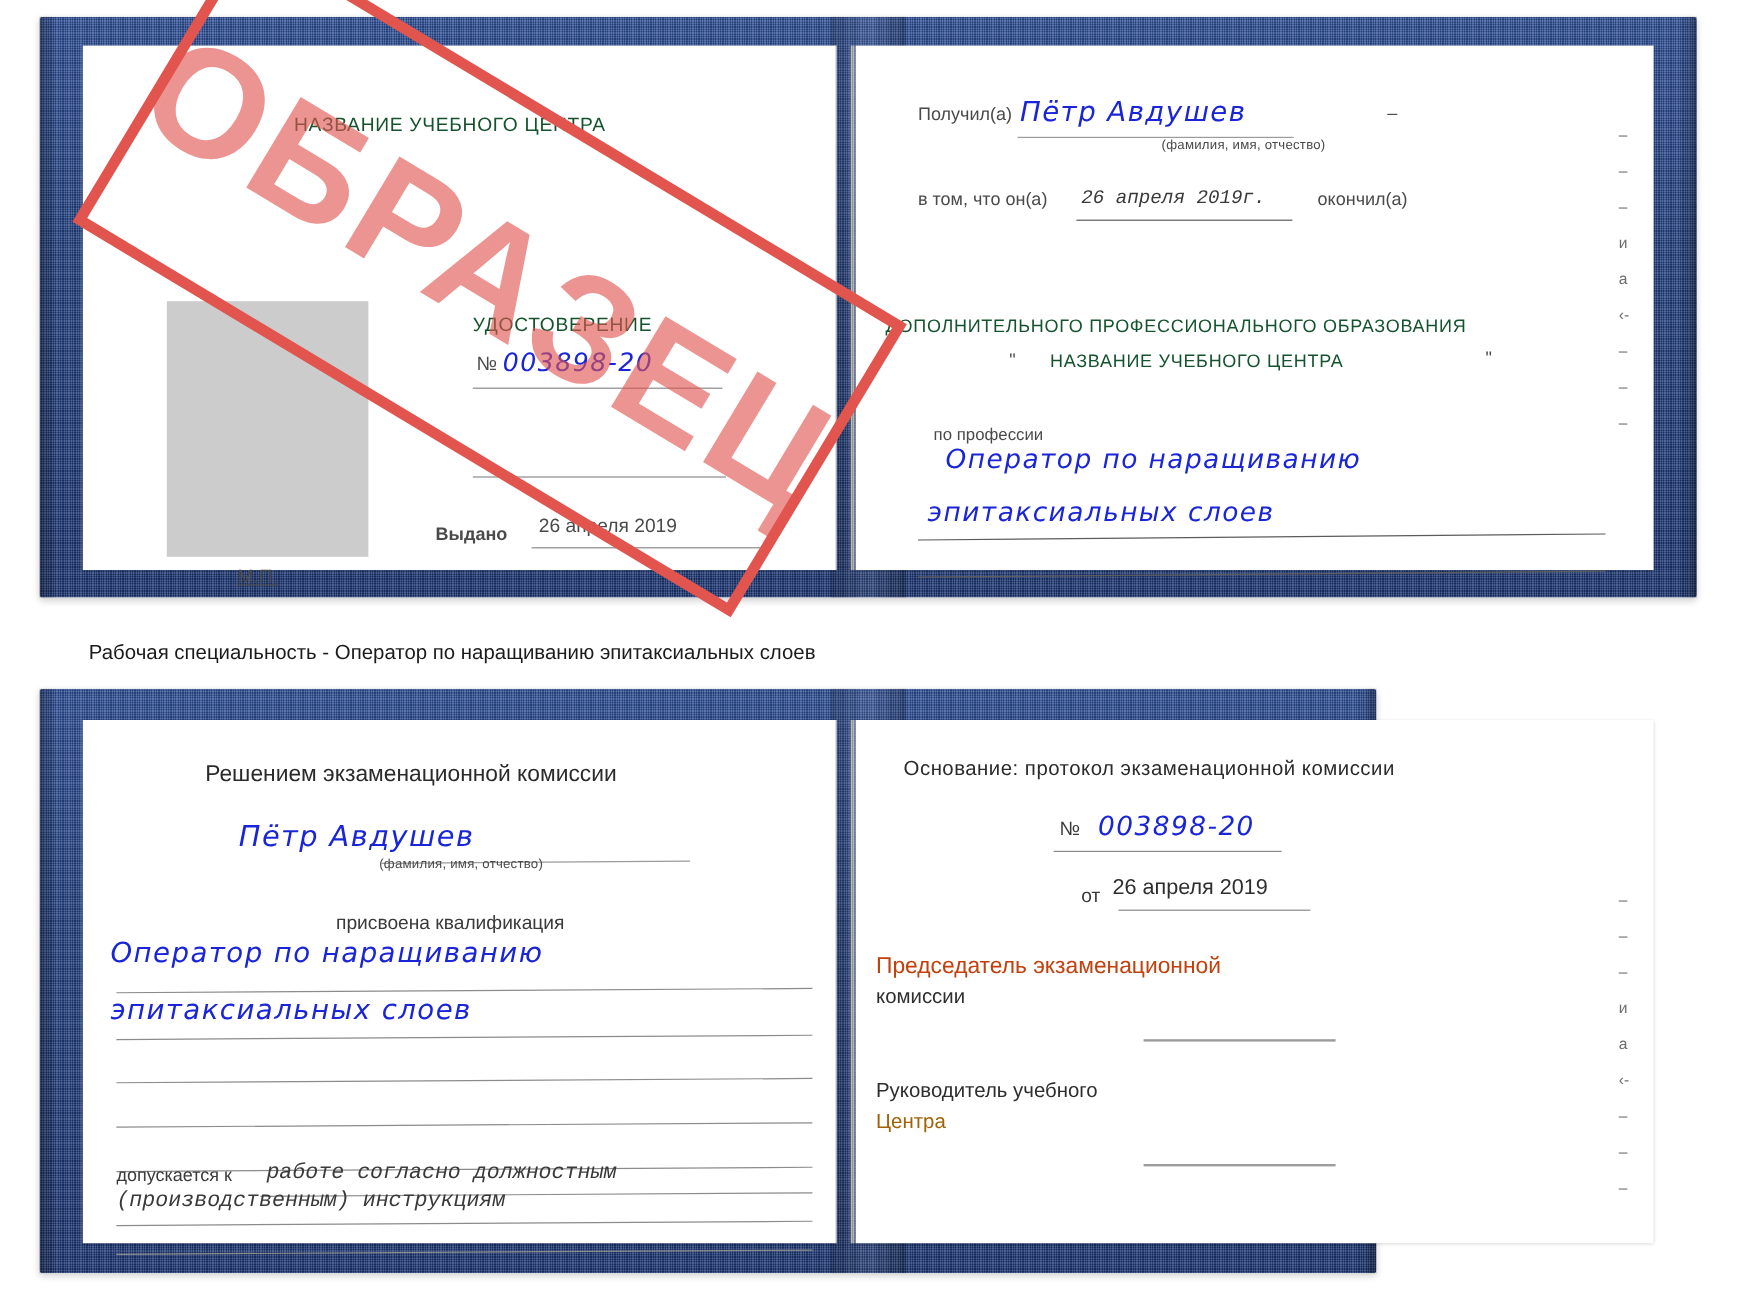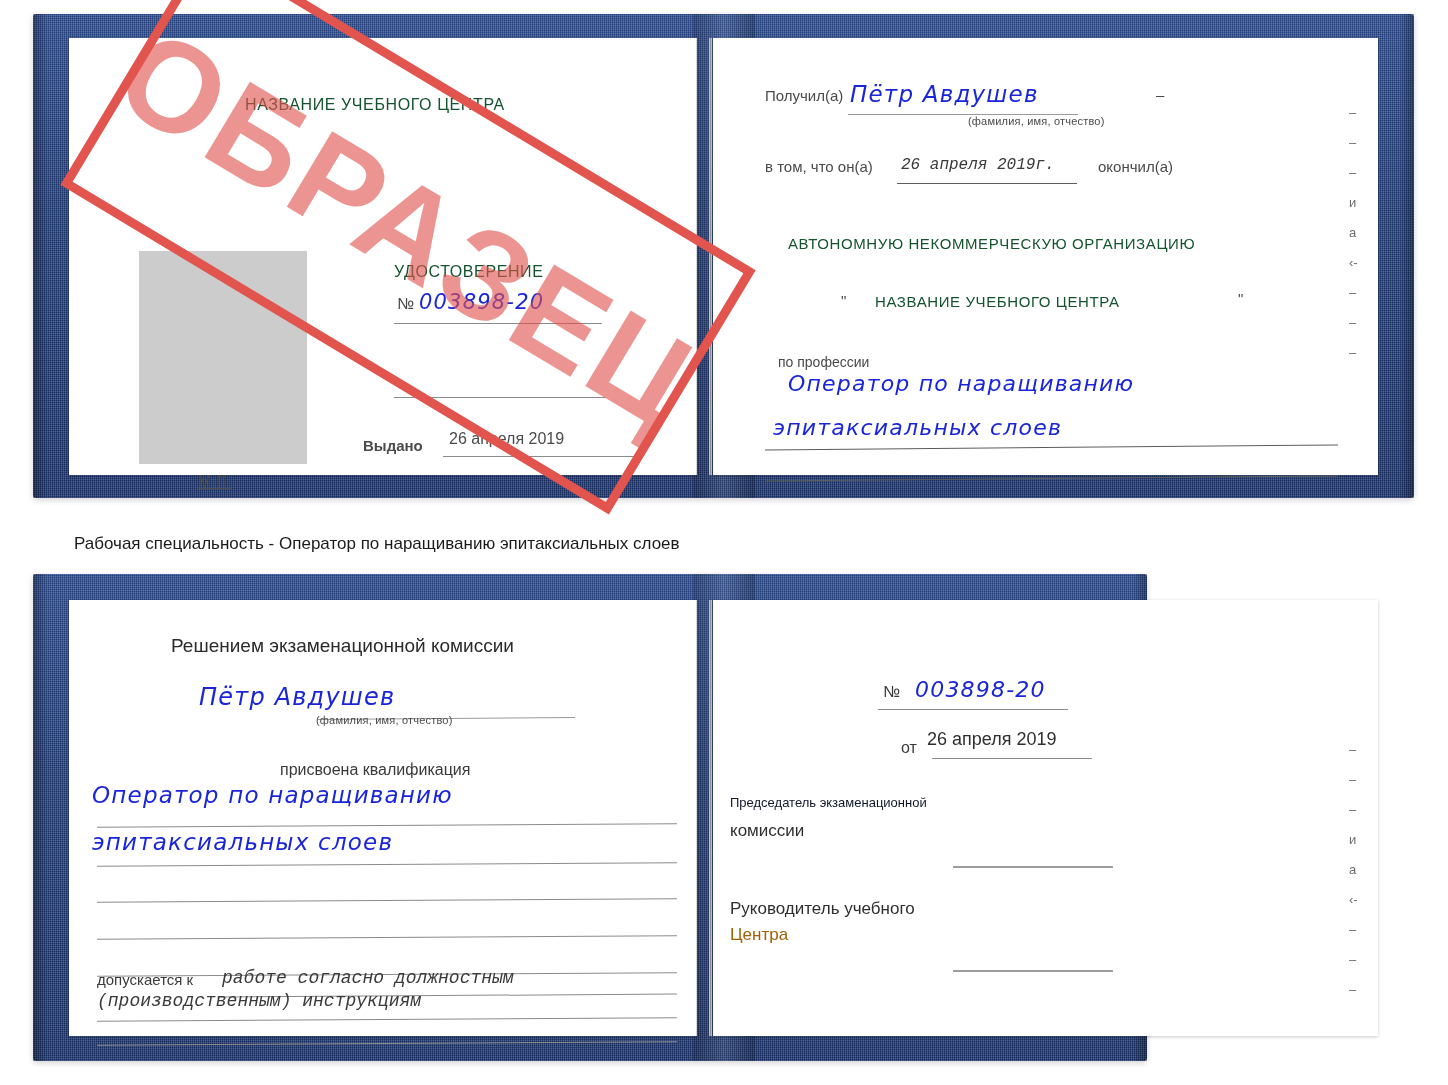--- a/index.html
+++ b/index.html
@@ -126,21 +126,21 @@
     <div class="t hand" style="left:137px;top:44px;font-size:23px;">Пётр Авдушев</div>
     <div class="rule thin" style="left:135px;top:76px;width:230px;"></div>
     <div class="t tiny" style="left:255px;top:77px;">(фамилия, имя, отчество)</div>
     <div class="t lbl" style="left:443px;top:49px;font-size:15px;">–</div>
 
     <div class="t lbl" style="left:52px;top:121px;font-size:15px;">в том, что он(а)</div>
     <div class="t ital" style="left:188px;top:119px;font-size:16px;">26 апреля 2019г.</div>
     <div class="rule dark" style="left:184px;top:145px;width:180px;"></div>
     <div class="t lbl" style="left:385px;top:121px;font-size:15px;">окончил(а)</div>
 
-    <div class="t caps" style="left:75px;top:198px;font-size:15px;">АВТОНОМНУЮ НЕКОММЕРЧЕСКУЮ ОРГАНИЗАЦИЮ</div>
+    <div class="t caps" style="left:25px;top:227px;font-size:15px;">ДОПОЛНИТЕЛЬНОГО ПРОФЕССИОНАЛЬНОГО ОБРАЗОВАНИЯ</div>
     <div class="t lbl" style="left:128px;top:255px;font-size:15px;">"</div>
     <div class="t caps" style="left:162px;top:256px;font-size:15px;">НАЗВАНИЕ УЧЕБНОГО ЦЕНТРА</div>
     <div class="t lbl" style="left:525px;top:253px;font-size:15px;">"</div>
 
     <div class="t lbl" style="left:65px;top:317px;font-size:14px;">по профессии</div>
     <div class="t hand" style="left:75px;top:334px;font-size:22px;">Оператор по наращиванию</div>
     <div class="t hand" style="left:60px;top:378px;font-size:22px;">эпитаксиальных слоев</div>
     <div class="rule dark" style="left:52px;top:409px;width:573px;transform:rotate(-0.5deg);"></div>
     <div class="rule dark" style="left:52px;top:440px;width:573px;transform:rotate(-0.5deg);"></div>
 
@@ -198,30 +198,31 @@
 
     <div class="t ital" style="left:28px;top:392px;font-size:18px;">(производственным) инструкциям</div>
     <div class="rule" style="left:28px;top:419px;width:580px;transform:rotate(-0.35deg);"></div>
     <div class="rule" style="left:28px;top:443px;width:580px;transform:rotate(-0.35deg);"></div>
   </div>
 
   <div class="fold" style="left:676px;top:26px;height:436px;"></div>
 
   <div class="page" style="left:680px;top:26px;width:665px;height:436px;">
 
+    <div class="t" style="left:40px;top:32px;font-size:17px;color:#2b2b2b;letter-spacing:.4px;">Основание: протокол экзаменационной комиссии</div>
 
     <div class="t" style="left:170px;top:83px;font-size:16px;color:#3a3a3a;">№</div>
     <div class="t hand" style="left:202px;top:78px;font-size:22px;">003898-20</div>
     <div class="rule" style="left:165px;top:109px;width:190px;"></div>
 
     <div class="t" style="left:188px;top:139px;font-size:16px;color:#3a3a3a;">от</div>
     <div class="t" style="left:214px;top:130px;font-size:18px;color:#2e2e2e;">26 апреля 2019</div>
     <div class="rule" style="left:219px;top:158px;width:160px;"></div>
 
-    <div class="t" style="left:17px;top:196px;font-size:13px;color:#0f172a;">Председатель экзаменационной</div>
+    <div class="t" style="left:17px;top:196px;font-size:19px;color:#c2410c;">Председатель экзаменационной</div>
     <div class="t" style="left:17px;top:222px;font-size:17px;color:#2e2e2e;">комиссии</div>
     <div class="rule" style="left:240px;top:266px;width:160px;height:2px;background:#9c9c9c;"></div>
 
     <div class="t" style="left:17px;top:300px;font-size:17px;color:#2e2e2e;">Руководитель учебного</div>
     <div class="t" style="left:17px;top:326px;font-size:17px;color:#a16207;">Центра</div>
     <div class="rule" style="left:240px;top:370px;width:160px;height:2px;background:#9c9c9c;"></div>
 
     <div class="edgecol" style="left:636px;top:135px;">
       <div>–</div>
       <div>–</div>

